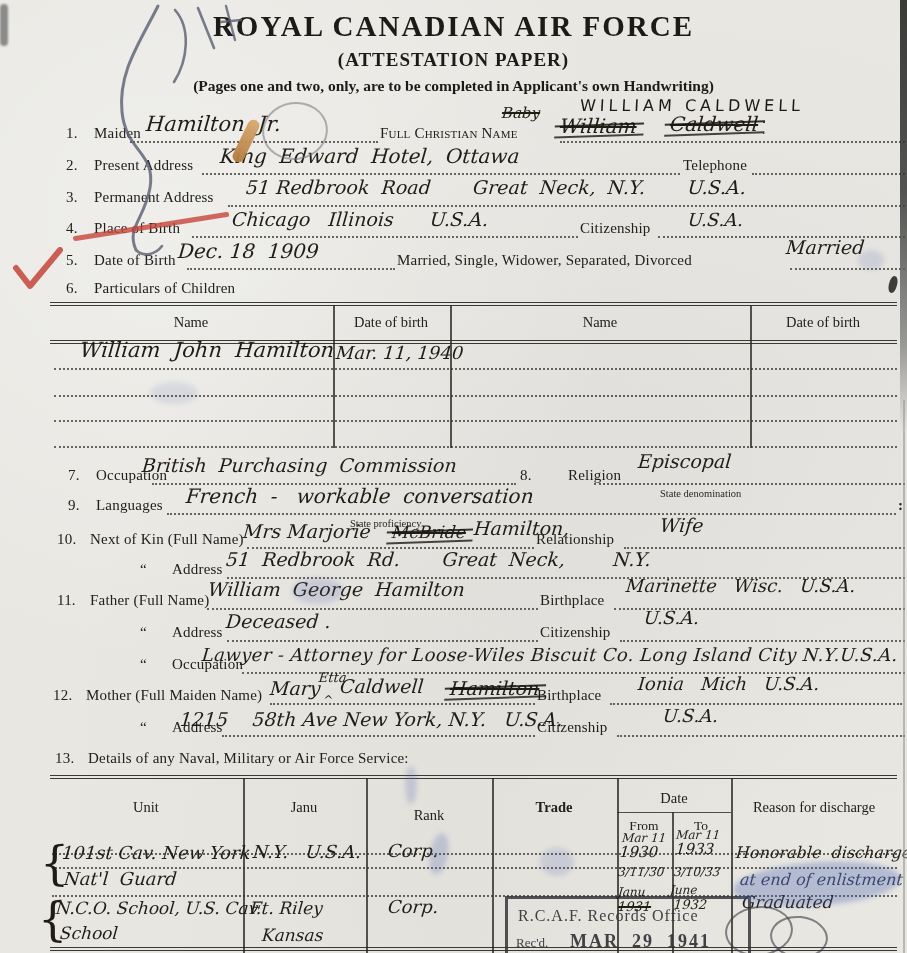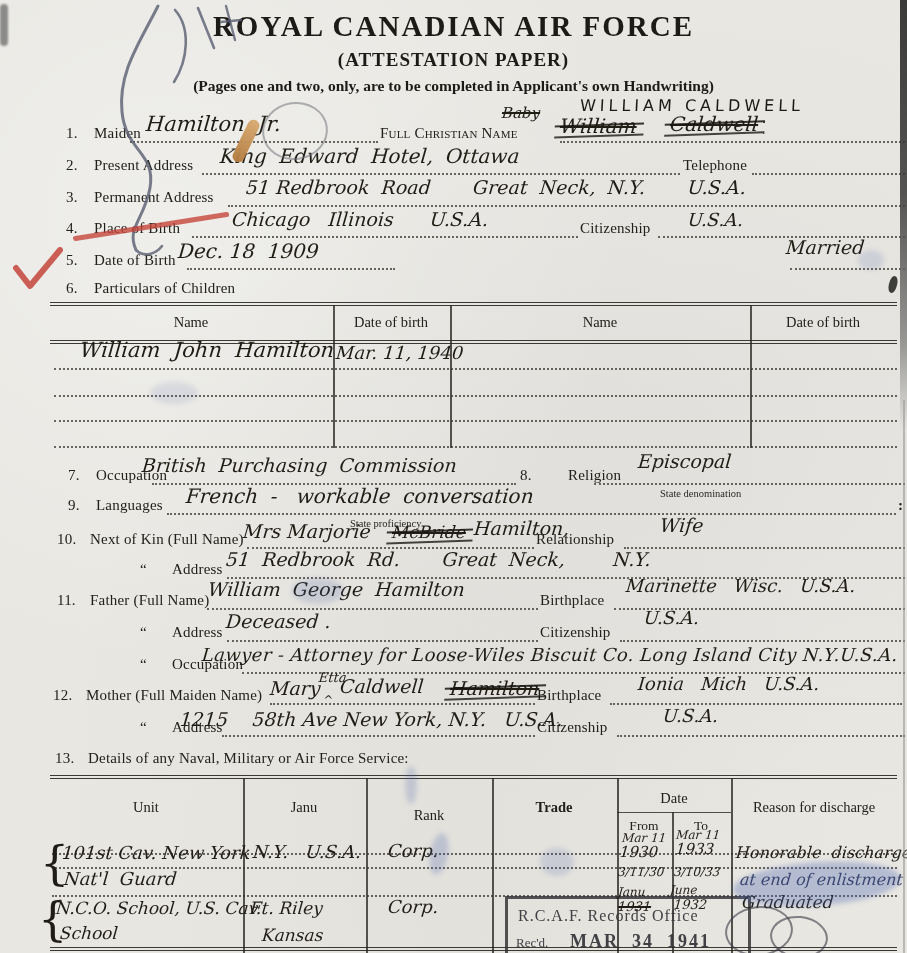--- a/index.html
+++ b/index.html
@@ -85,20 +85,21 @@
   <div class="dot" style="left:192px;top:236px;width:386px;"></div>
   <span class="p" style="left:580px;top:220px;">Citizenship</span>
   <div class="dot" style="left:658px;top:236px;width:247px;"></div>
   <span class="hw" style="left:232px;top:210px;">Chicago   Illinois      U.S.A.</span>
   <span class="hw" style="left:688px;top:211px;font-size:18px;">U.S.A.</span>
   <div class="mark" style="left:72px;top:224px;width:158px;height:4.5px;background:#c5463c;opacity:.8;border-radius:3px;transform:rotate(-9deg);"></div>
 
   <span class="p" style="left:66px;top:252px;">5.</span>
   <span class="p" style="left:94px;top:252px;">Date of Birth</span>
   <div class="dot" style="left:187px;top:268px;width:208px;"></div>
+  <span class="p" style="left:397px;top:252px;">Married, Single, Widower, Separated, Divorced</span>
   <div class="dot" style="left:790px;top:268px;width:115px;"></div>
   <span class="hw" style="left:178px;top:241px;font-size:20px;">Dec. 18  1909</span>
   <span class="hw" style="left:786px;top:238px;">Married</span>
   <svg class="mark" style="left:10px;top:244px;opacity:.85;" width="56" height="48" viewBox="0 0 56 48">
     <path d="M6,24 L20,42 L50,6" stroke="#c5463c" stroke-width="6" fill="none" stroke-linecap="round" stroke-linejoin="round"></path>
   </svg>
 
   <span class="p" style="left:66px;top:280px;">6.</span>
   <span class="p" style="left:94px;top:280px;">Particulars of Children</span>
   <div class="mark" style="left:889px;top:276px;width:8px;height:17px;background:#2a2a28;border-radius:45%;transform:rotate(14deg);opacity:.9;"></div>
@@ -242,21 +243,21 @@
   <span class="hw" style="left:388px;top:898px;font-size:18px;">Corp.</span>
   <span class="hw" style="left:618px;top:886px;font-size:12px;">Janu</span>
   <span class="hw struck" style="left:618px;top:900px;font-size:13px;">1931</span>
   <span class="hw" style="left:670px;top:884px;font-size:12px;">June</span>
   <span class="hw" style="left:674px;top:898px;font-size:13px;">1932</span>
   <span class="hw" style="left:742px;top:894px;font-size:17px;">Graduated</span>
 
   <div class="stamp">
     <span style="left:10px;top:8px;font-size:16px;letter-spacing:1px;">R.C.A.F. Records Office</span>
     <span style="left:8px;top:36px;font-size:13px;">Rec'd.</span>
-    <span style="left:62px;top:32px;font-size:18px;font-weight:bold;letter-spacing:2px;">MAR  34  1941</span>
+    <span style="left:62px;top:32px;font-size:18px;font-weight:bold;letter-spacing:2px;">MAR  29  1941</span>
   </div>
   <div class="circ" style="left:725px;top:906px;width:64px;height:46px;transform:rotate(-6deg);"></div>
   <div class="circ" style="left:770px;top:916px;width:54px;height:38px;transform:rotate(6deg);"></div>
 
   <div class="smudge" style="left:430px;top:833px;width:18px;height:42px;background:rgba(80,100,170,.25);transform:rotate(10deg);"></div>
   <div class="smudge" style="left:733px;top:862px;width:168px;height:44px;background:rgba(72,95,175,.32);transform:rotate(-4deg);"></div>
   <div class="smudge" style="left:405px;top:766px;width:12px;height:38px;background:rgba(80,100,170,.22);"></div>
   <div class="smudge" style="left:540px;top:848px;width:34px;height:28px;background:rgba(80,100,170,.18);"></div>
   <div class="smudge" style="left:292px;top:578px;width:52px;height:26px;background:rgba(70,90,160,.18);"></div>
   <div class="smudge" style="left:150px;top:382px;width:48px;height:22px;background:rgba(70,90,160,.12);"></div>

